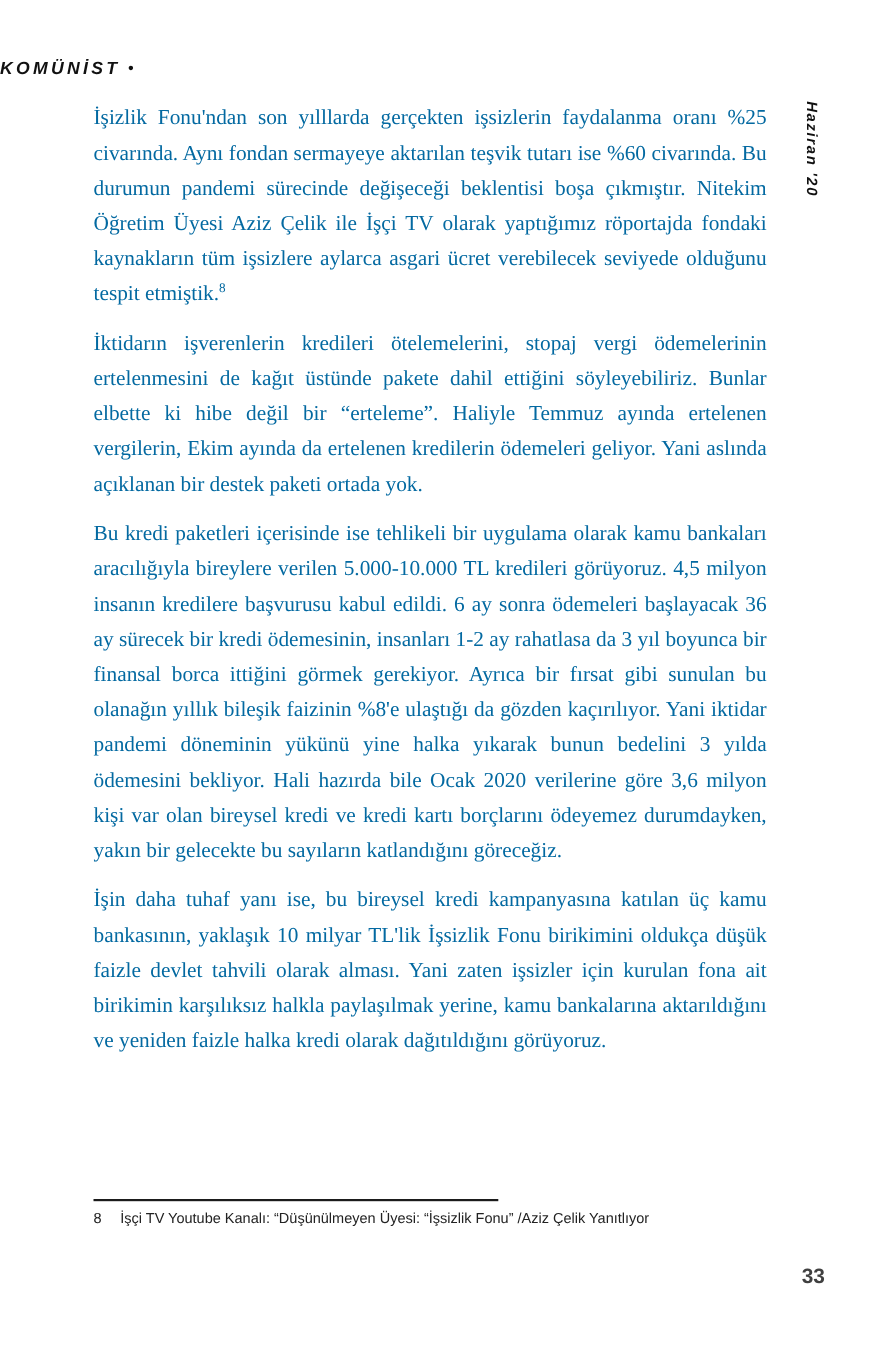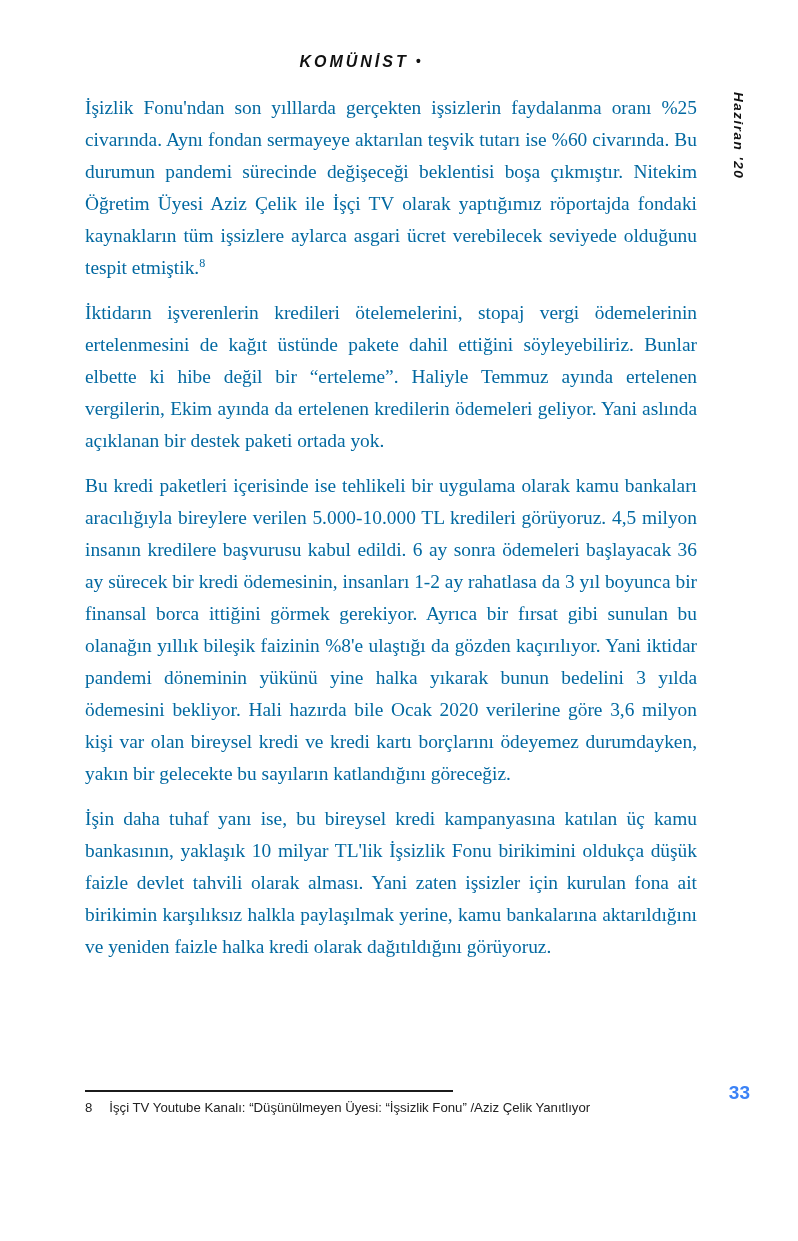--- a/index.html
+++ b/index.html
@@ -13,21 +13,21 @@
   .page {
     position: absolute;
     inset: 0;
     color: #1b1b1b;
   }
   .masthead {
     position: absolute;
     top: 53px;
     left: 0;
     right: 78px;
-    text-align: center;
+    text-align: left;
     font-family: "Liberation Sans", sans-serif;
     font-weight: bold;
     font-style: italic;
     font-size: 16px;
     letter-spacing: 3px;
     color: #111111;
     white-space: nowrap;
   }
   .masthead .bullet {
     letter-spacing: 0;
@@ -86,25 +86,25 @@
     gap: 17px;
     font-family: "Liberation Sans", sans-serif;
     font-size: 13.2px;
     line-height: 17px;
     color: #222222;
   }
   .footnote .footnote-number { flex: 0 0 auto; }
   .page-number {
     position: absolute;
     right: 48px;
-    top: 1082px;
+    top: 1150px;
     font-family: "Liberation Sans", sans-serif;
     font-weight: bold;
     font-size: 19px;
-    color: #3b82f6;
+    color: #404040;
   }
 </style>
 </head>
 <body>
 
 <div class="page">
 
   <div class="masthead">
     <span>KOMÜNİST</span><span class="bullet">•</span>
   </div>

